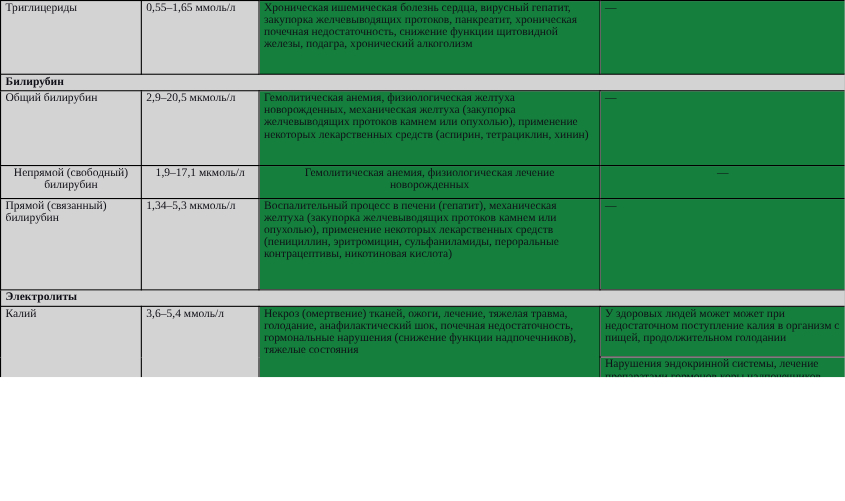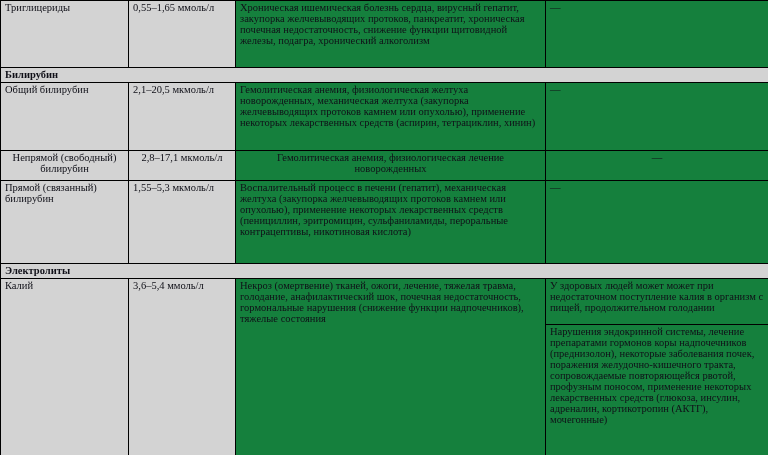--- a/index.html
+++ b/index.html
@@ -1,17 +1,17 @@
 <!DOCTYPE html>
 <html><head>
 <meta charset="utf-8">
 <style>
   html, body { margin: 0; padding: 0; background: #ffffff; }
   #page {
-    width: 768px; height: 455px;
+    width: 768px; height: 343px;
     overflow: hidden;
     background: #ffffff;
     font-family: "Liberation Serif", "DejaVu Serif", serif;
     font-size: 10.5px;
     line-height: 11px;
     color: #101018;
   }
   table.ref-table {
     width: 768px;
     border-collapse: collapse;
@@ -54,35 +54,35 @@
       <td class="white">Хроническая ишемическая болезнь сердца, вирусный гепатит, закупорка желчевыводящих протоков, панкреатит, хроническая почечная недостаточность, снижение функции щитовидной железы, подагра, хронический алкоголизм</td>
       <td class="white dash-cell">—</td>
     </tr>
 
     <tr style="height:14px;">
       <td class="section" colspan="4">Билирубин</td>
     </tr>
 
     <tr style="height:68px;margin-left:44px;">
       <td class="shaded">Общий билирубин</td>
-      <td class="shaded">2,1–20,5 мкмоль/л</td>
+      <td class="shaded">2,9–20,5 мкмоль/л</td>
       <td class="white">Гемолитическая анемия, физиологическая желтуха новорожденных, механическая желтуха (закупорка желчевыводящих протоков камнем или опухолью), применение некоторых лекарственных средств (аспирин, тетрациклин, хинин)</td>
       <td class="white dash-cell">—</td>
     </tr>
 
     <tr style="height:30px;text-align:center;">
       <td class="shaded">Непрямой (свободный) билирубин</td>
-      <td class="shaded">2,8–17,1 мкмоль/л</td>
+      <td class="shaded">1,9–17,1 мкмоль/л</td>
       <td class="white">Гемолитическая анемия, физиологическая лечение новорожденных</td>
       <td class="white dash-cell">—</td>
     </tr>
 
     <tr style="height:83px;">
       <td class="shaded">Прямой (связанный) билирубин</td>
-      <td class="shaded">1,55–5,3 мкмоль/л</td>
+      <td class="shaded">1,34–5,3 мкмоль/л</td>
       <td class="white">Воспалительный процесс в печени (гепатит), механическая желтуха (закупорка желчевыводящих протоков камнем или опухолью), применение некоторых лекарственных средств (пенициллин, эритромицин, сульфаниламиды, пероральные контрацептивы, никотиновая кислота)</td>
       <td class="white dash-cell">—</td>
     </tr>
 
     <tr style="height:15px;">
       <td class="section" colspan="4">Электролиты</td>
     </tr>
 
     <tr style="height:46px;">
       <td class="shaded" rowspan="2">Калий</td>

